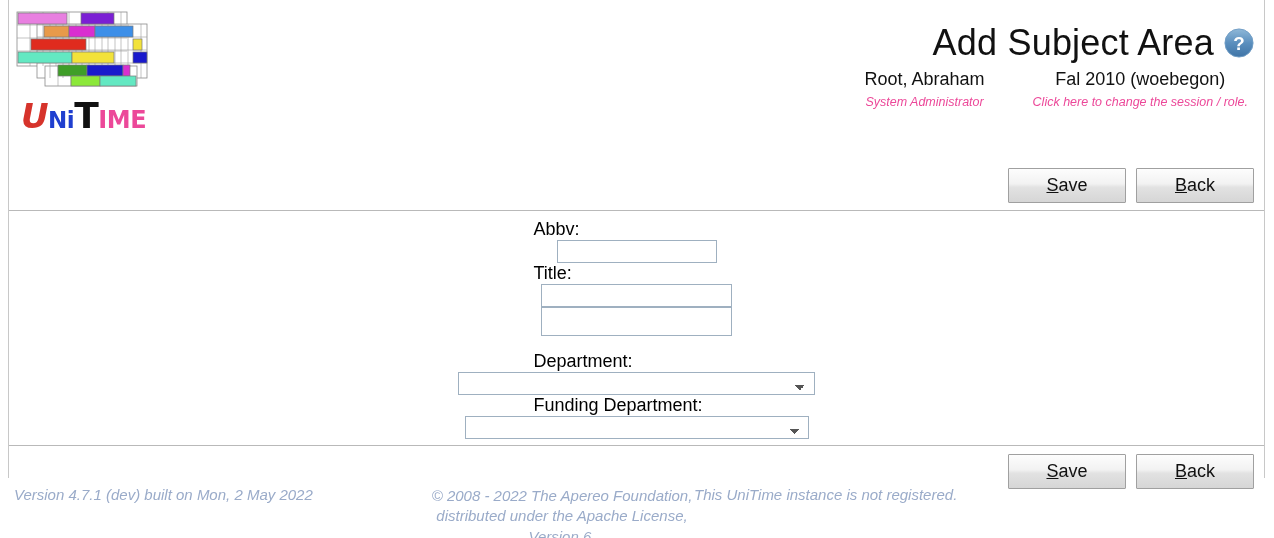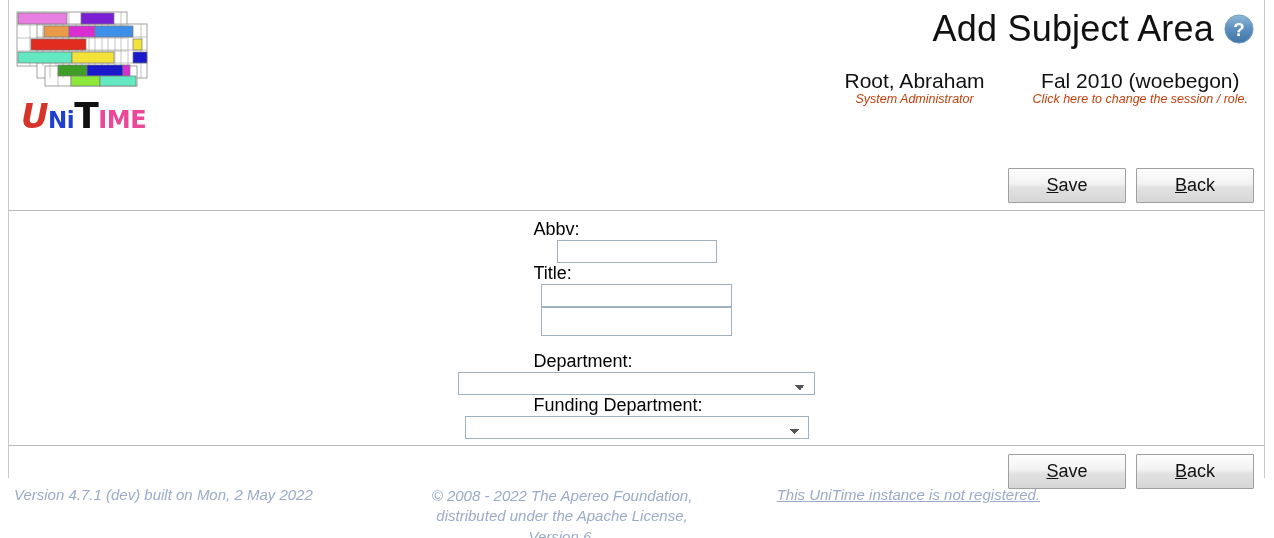--- a/index.html
+++ b/index.html
@@ -55,21 +55,21 @@
     line-height: 1;
   }
   .lw-u { color: #d6332b; font-size: 34px; font-weight: 700; font-style: italic; }
   .lw-ni { color: #1f3fcf; font-size: 23px; font-weight: 700; }
   .lw-t  { color: #111111; font-size: 36px; font-weight: 700; }
   .lw-ime{ color: #ec4899; font-size: 24px; font-weight: 700; }
 
   .title-row {
     position: absolute;
     right: 10px;
-    top: 8px;
+    top: 22px;
     display: flex;
     align-items: center;
     gap: 10px;
   }
   .page-title {
     font-size: 36px;
     font-weight: 400;
     color: #111;
     letter-spacing: 0.2px;
     white-space: nowrap;
@@ -84,30 +84,30 @@
   .infos {
     position: absolute;
     right: 16px;
     top: 70px;
     display: flex;
     gap: 48px;
     align-items: flex-start;
   }
   .info-cell { text-align: center; line-height: 1.05; }
   .info-main {
-    font-size: 21px;
+    font-size: 18px;
     color: #111;
     white-space: nowrap;
   }
   .info-sub {
     font-size: 12.5px;
     font-style: italic;
-    color: #c2410c;
-    white-space: nowrap;
-    margin-top: 1px;
+    color: #ec4899;
+    white-space: nowrap;
+    margin-top: 7px;
   }
 
   
   .hr {
     height: 1px;
     background: #b9b9b9;
     width: 100%;
   }
   .btn-bar {
     height: 50px;
@@ -200,21 +200,21 @@
     top: 486px;
     width: 1054px;
     display: flex;
     align-items: flex-start;
     font-style: italic;
     font-size: 15px;
     color: #9aabc9;
   }
   .foot-left  { width: 430px; padding-left: 14px; box-sizing: border-box; white-space: nowrap; }
   .foot-mid   { flex: 1; text-align: center; line-height: 1.35; }
-  .foot-right { width: 360px; text-align: right; padding-right: 14px; box-sizing: border-box; white-space: nowrap; text-decoration: underline; }
+  .foot-right { width: 360px; padding-right: 14px; box-sizing: border-box; white-space: nowrap; }
 </style>
 </head>
 <body>
 
 <div id="page">
 
   <div class="header">
 
     <div class="logo-wrap">
       <div class="logo-grid">

